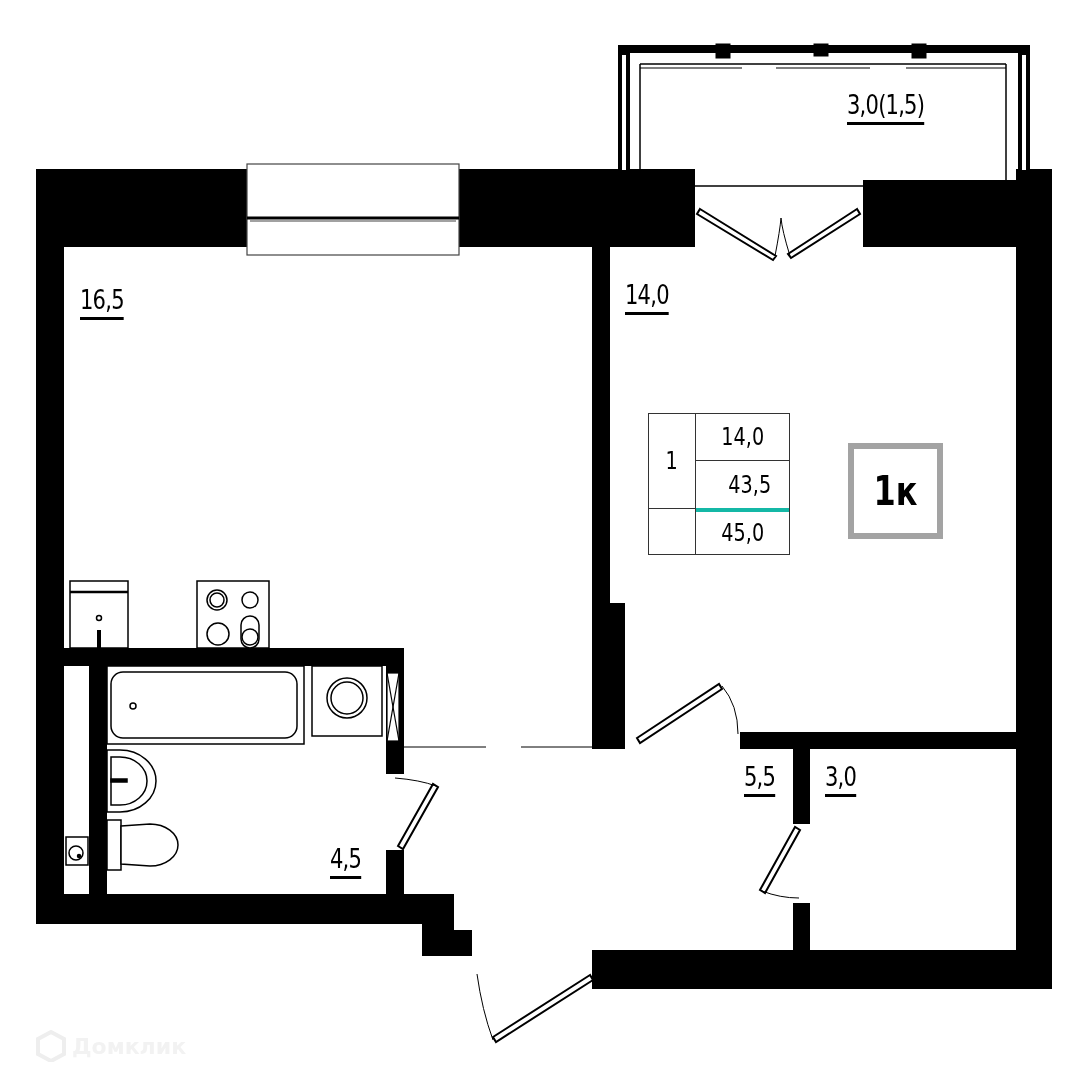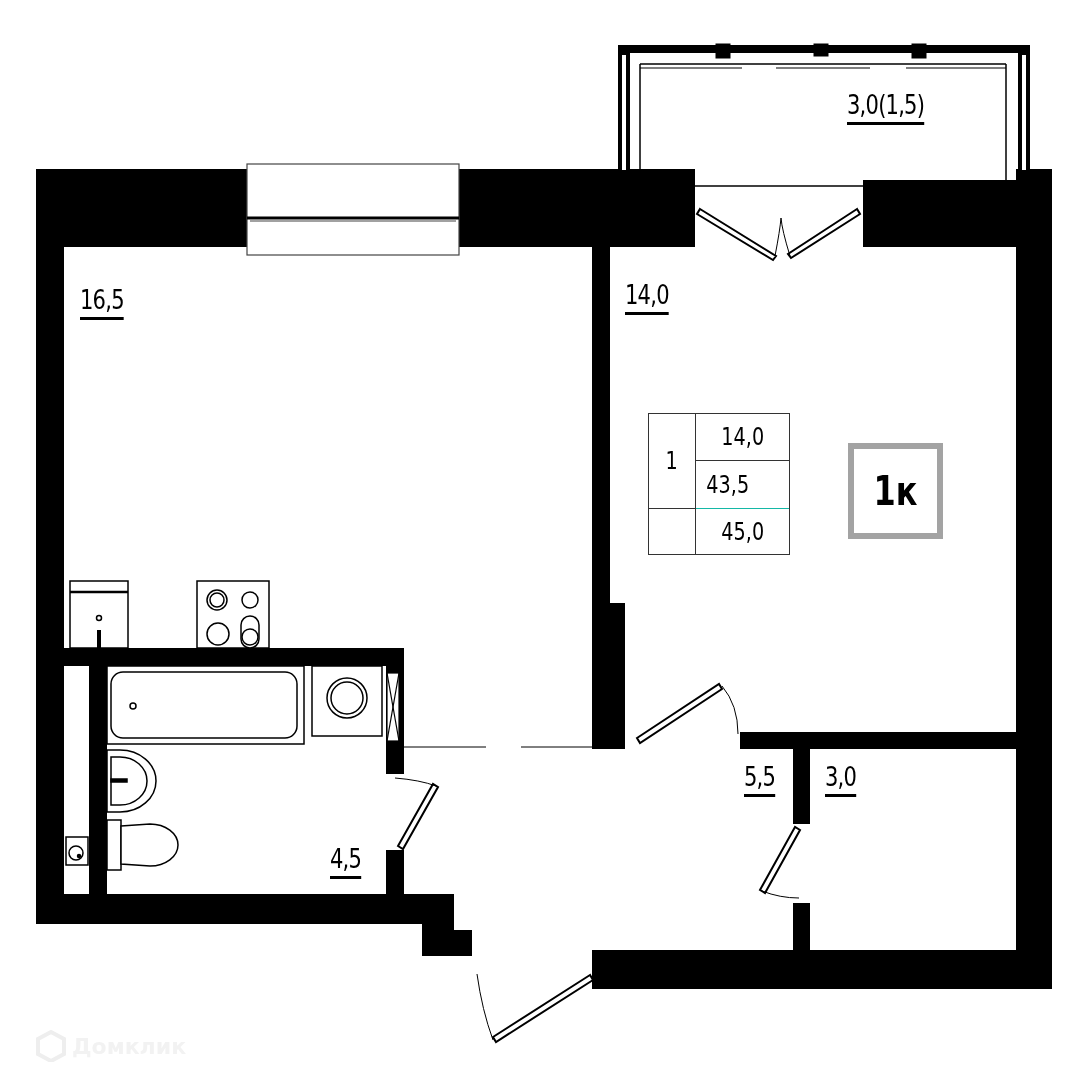--- a/index.html
+++ b/index.html
@@ -166,27 +166,27 @@
 <div class="lbl ul" style="left:744px; top:762px;">5,5</div>
 <div class="lbl ul" style="left:825px; top:762px;">3,0</div>
 
 <div class="tbl">
   <div class="c" style="left:0; top:0; width:47px; height:94px; border-right:1px solid #333;">
       <span>1</span>
     </div>
   <div class="c" style="left:47px; top:0; width:93px; height:47px; border-bottom:1px solid #333;">
       <span>14,0</span>
     </div>
-  <div class="c" style="left:32px; top:47px; width:93px; height:47px;text-align:right;">
+  <div class="c" style="left:54px; top:47px; width:93px; height:47px;text-align:right;">
       <span>43,5</span>
     </div>
   <div class="c" style="left:0; top:94px; width:47px; height:46px; border-top:1px solid #333; border-right:1px solid #333;">
       <span></span>
     </div>
-  <div class="c" style="left:47px; top:94px; width:93px; height:46px; border-top:1px solid #14b8a6;">
+  <div class="c" style="left:47px; top:94px; width:93px; height:46px; border-top:4px solid #14b8a6;">
       <span>45,0</span>
     </div>
 </div>
 
 <div class="badge">
     <span>1к</span>
   </div>
 
 <div class="wm">
   <svg width="30" height="32" viewBox="0 0 30 32">

